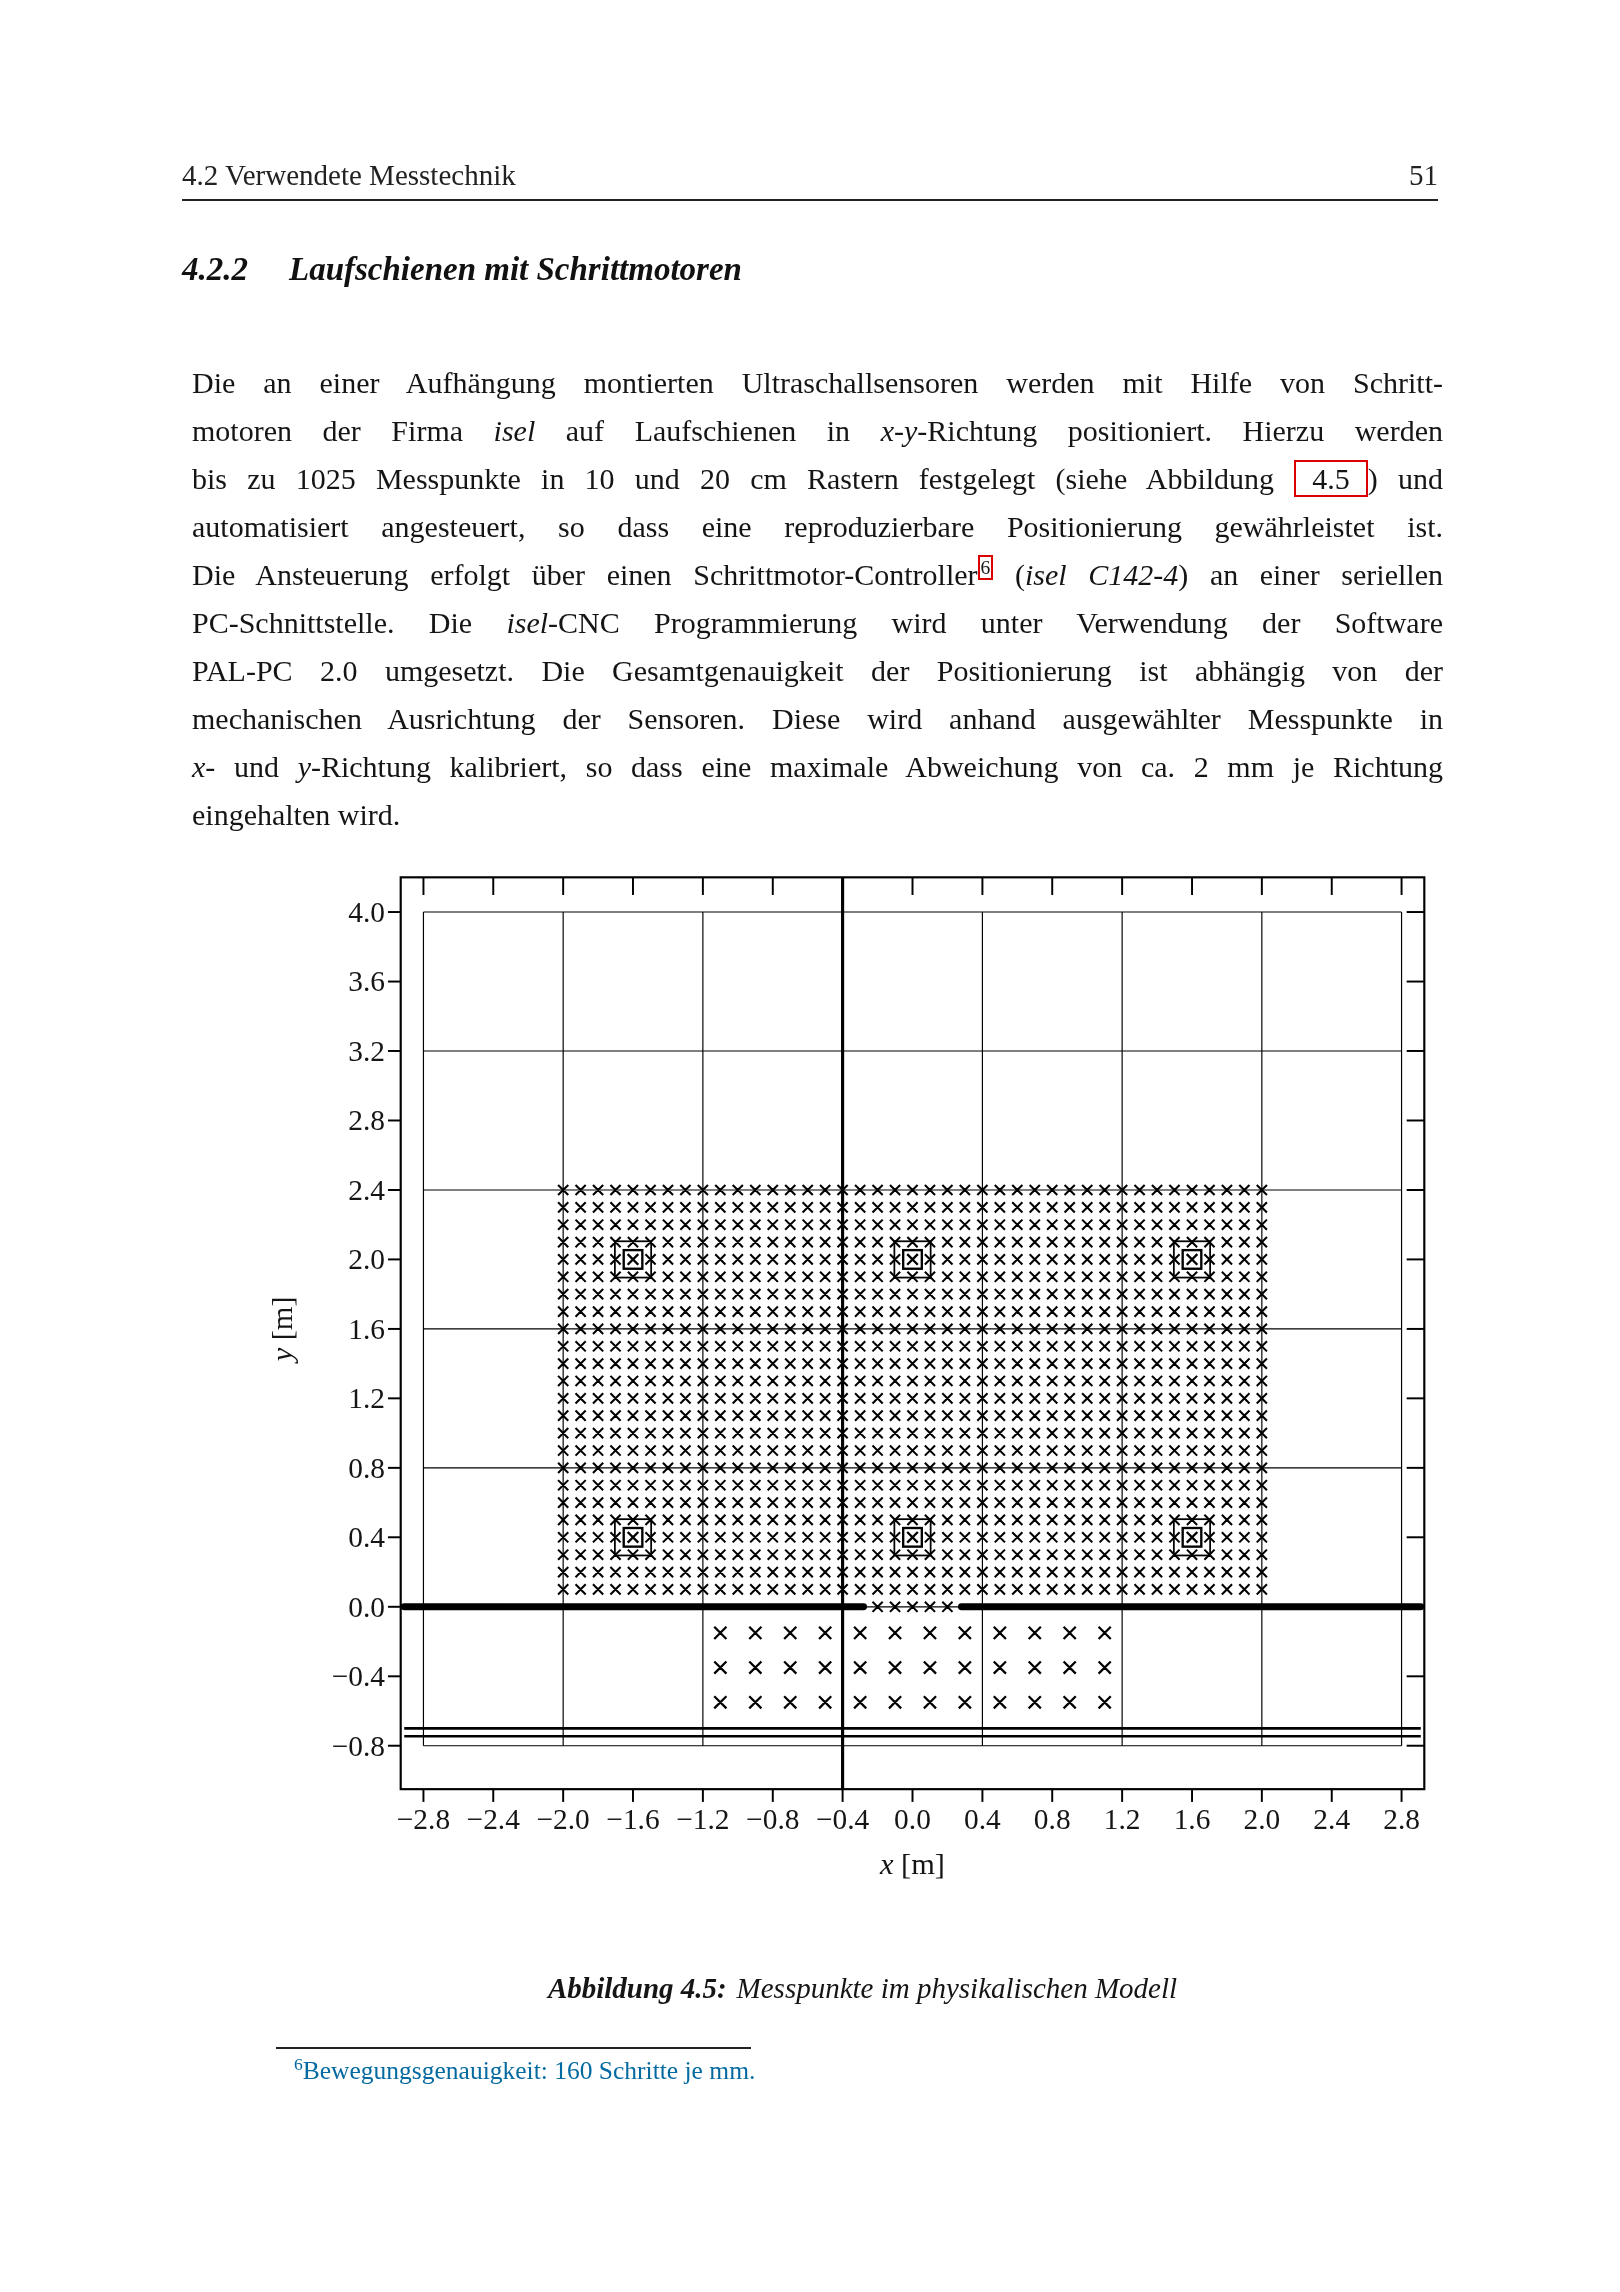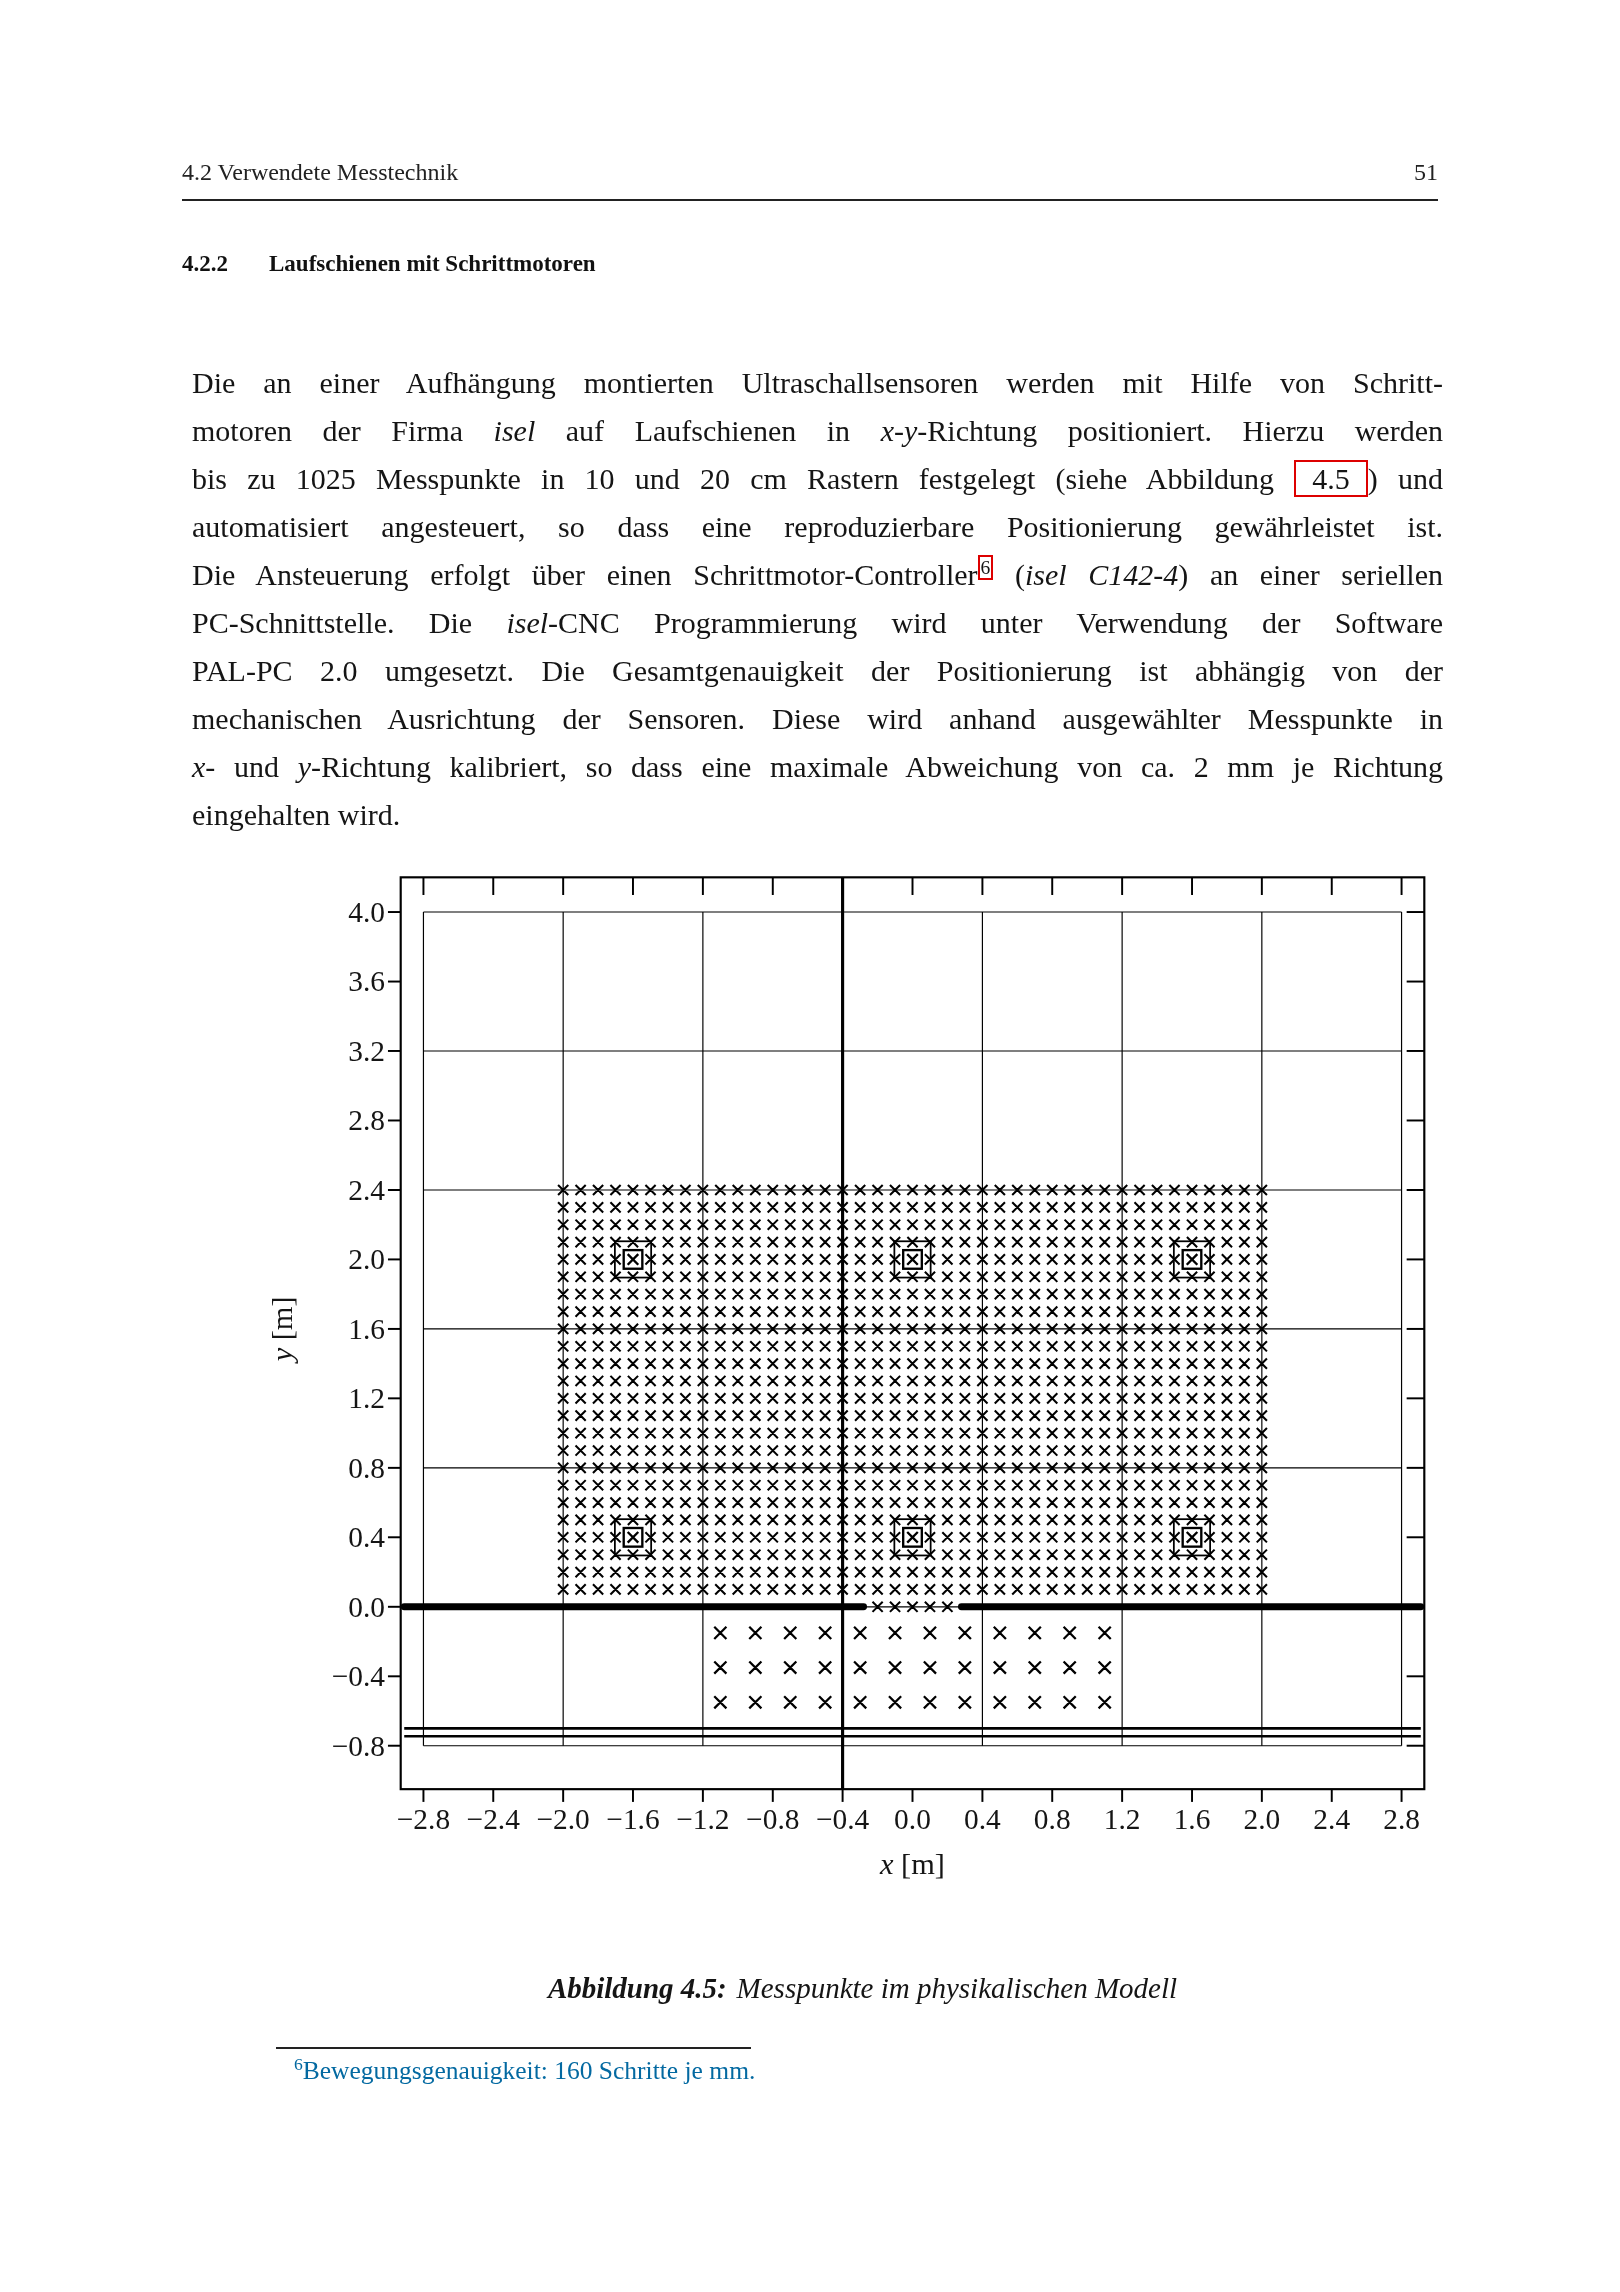--- a/index.html
+++ b/index.html
@@ -3,31 +3,31 @@
 <meta charset="utf-8">
 <style>
   html,body { margin:0; padding:0; }
   body {
     width:1620px; height:2293px; position:relative;
     background:#ffffff; color:#151515;
     font-family:"Liberation Serif","DejaVu Serif",serif;
   }
   .runhead {
     position:absolute; left:182px; top:159px; width:1256px;
-    font-size:24px; color:#222;text-align:center;
+    font-size:29px; color:#222;text-align:center;
   }
   .runhead .rh-left { float:left; }
   .runhead .rh-page { float:right; }
   .headrule {
     position:absolute; left:182px; top:199px; width:1256px; height:2px;
     background:#222;
   }
   .section-heading {
     position:absolute; left:182px; top:251px;
-    font-size:23px; font-weight:bold; color:#111;
+    font-size:33px; font-weight:bold; color:#111;font-style:italic;
   }
   .section-heading .sec-num { margin-right:41px; }
   .body-text {
     position:absolute; left:192px; top:359px; width:1251px;
     font-size:30px; line-height:48px; color:#151515;
   }
   .jline { text-align:justify; text-align-last:justify; height:48px; white-space:normal; }
   .jline.lastline { text-align-last:left; }
   .it { font-style:italic; }
   .refbox { border:2.5px solid #dd0000; padding:0 16px; }

